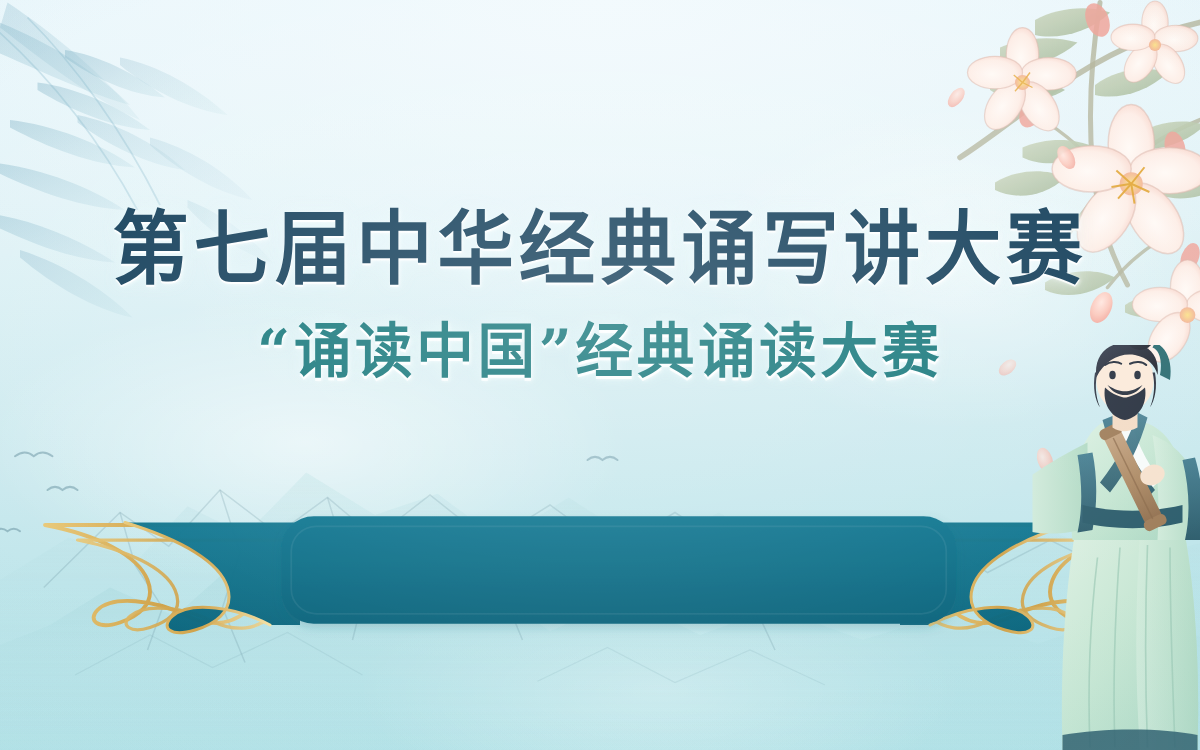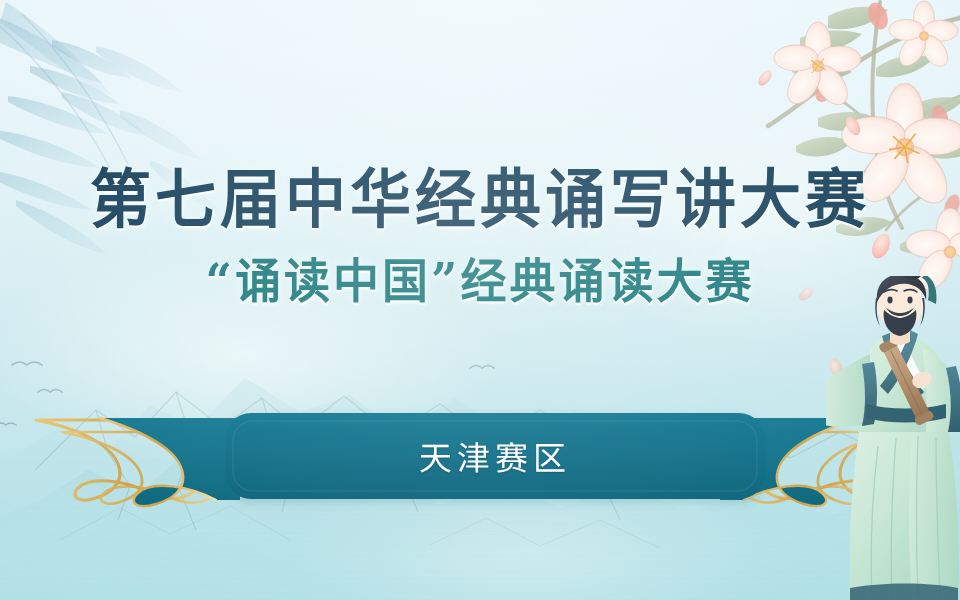--- a/index.html
+++ b/index.html
@@ -311,21 +311,20 @@
     <rect x="225" y="33" width="540" height="86" rx="26" ry="26" fill="url(#tealG)" filter="url(#bsh)"></rect>
 
     <g stroke="url(#goldG)" stroke-linecap="round">
       <path d="M226 34.5 L768 34.5" stroke-width="3.2"></path>
       <path d="M222 117.5 L764 117.5" stroke-width="3.2"></path>
     </g>
 
     <rect x="233" y="41" width="524" height="70" rx="20" ry="20" fill="none" stroke="#ffffff" stroke-opacity=".07" stroke-width="1.4"></rect>
   </svg>
 
-  <div class="banner-label">天津赛区</div>
 
   <svg class="scholar" viewBox="0 0 136 324" width="136" height="324" xmlns="http://www.w3.org/2000/svg">
     <defs>
       <linearGradient id="robeG" x1="0" y1="0" x2="1" y2="1">
         <stop offset="0%" stop-color="#dcf0e2"></stop>
         <stop offset="48%" stop-color="#c6e6d3"></stop>
         <stop offset="100%" stop-color="#aad7c2"></stop>
       </linearGradient>
       <linearGradient id="robeG2" x1="0" y1="0" x2="1" y2="0">
         <stop offset="0%" stop-color="#d5edde"></stop>

